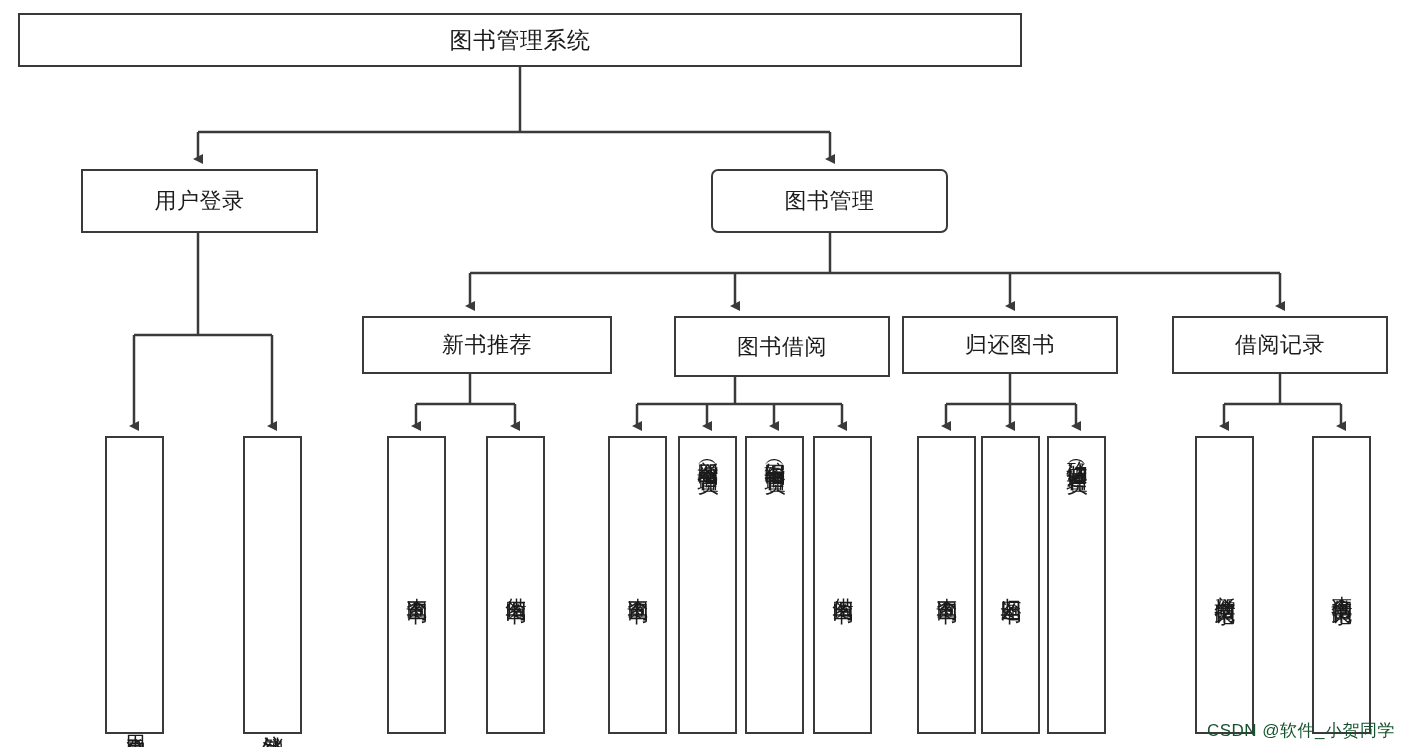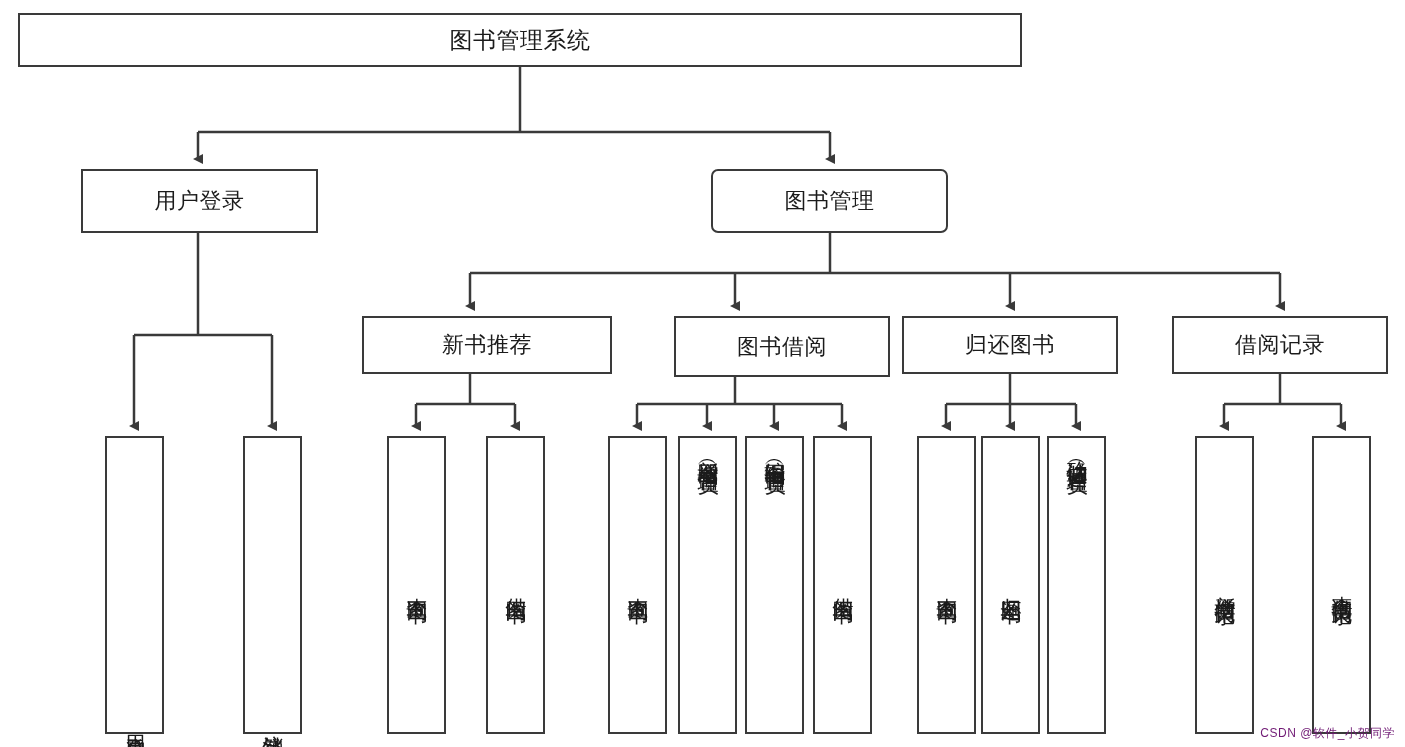--- a/index.html
+++ b/index.html
@@ -63,22 +63,22 @@
   .node.leaf.align-bottom {
     align-items: flex-end;
   }
   .node.leaf.align-top {
     align-items: flex-start;
   }
   .watermark {
     position: absolute;
     right: 10px;
     bottom: 5px;
-    font-size: 12px;
-    color: #701a75;
+    font-size: 17px;
+    color: #14532d;
     white-space: nowrap;
     letter-spacing: 0.5px;
   }
 </style>
 </head>
 <body>
 
 <div id="canvas">
 
   <svg class="edges" viewBox="0 0 1405 747">

